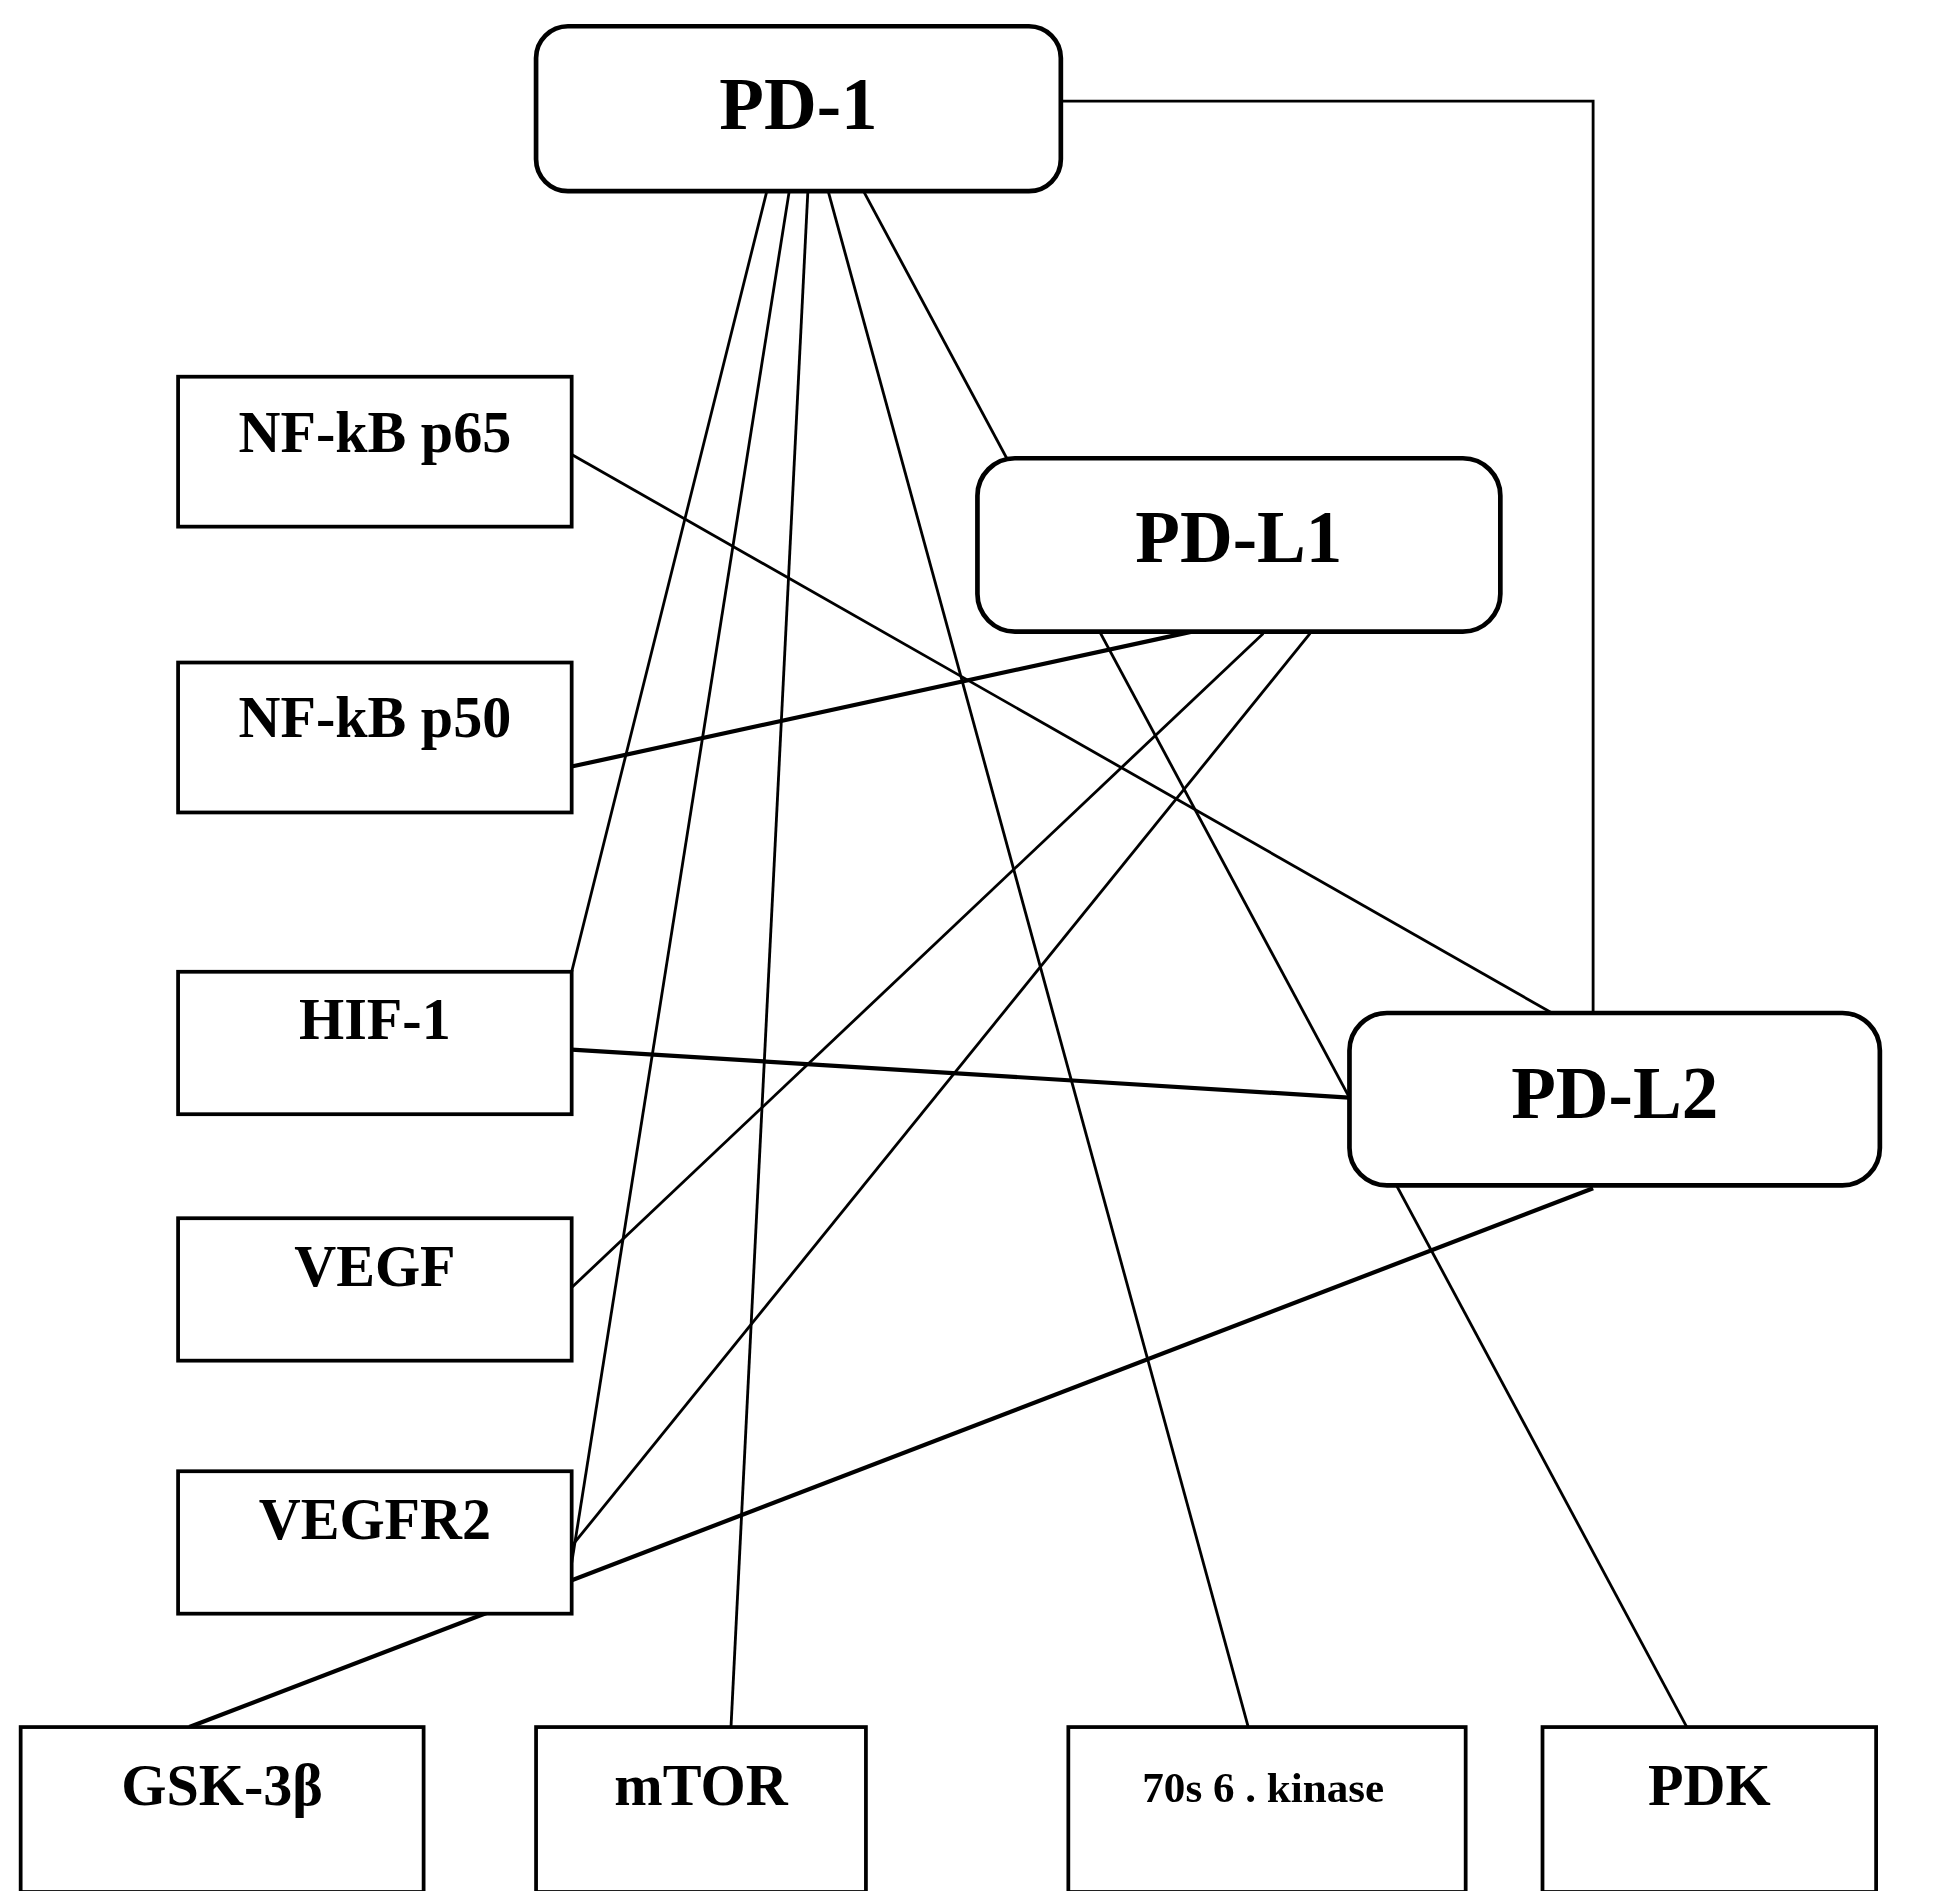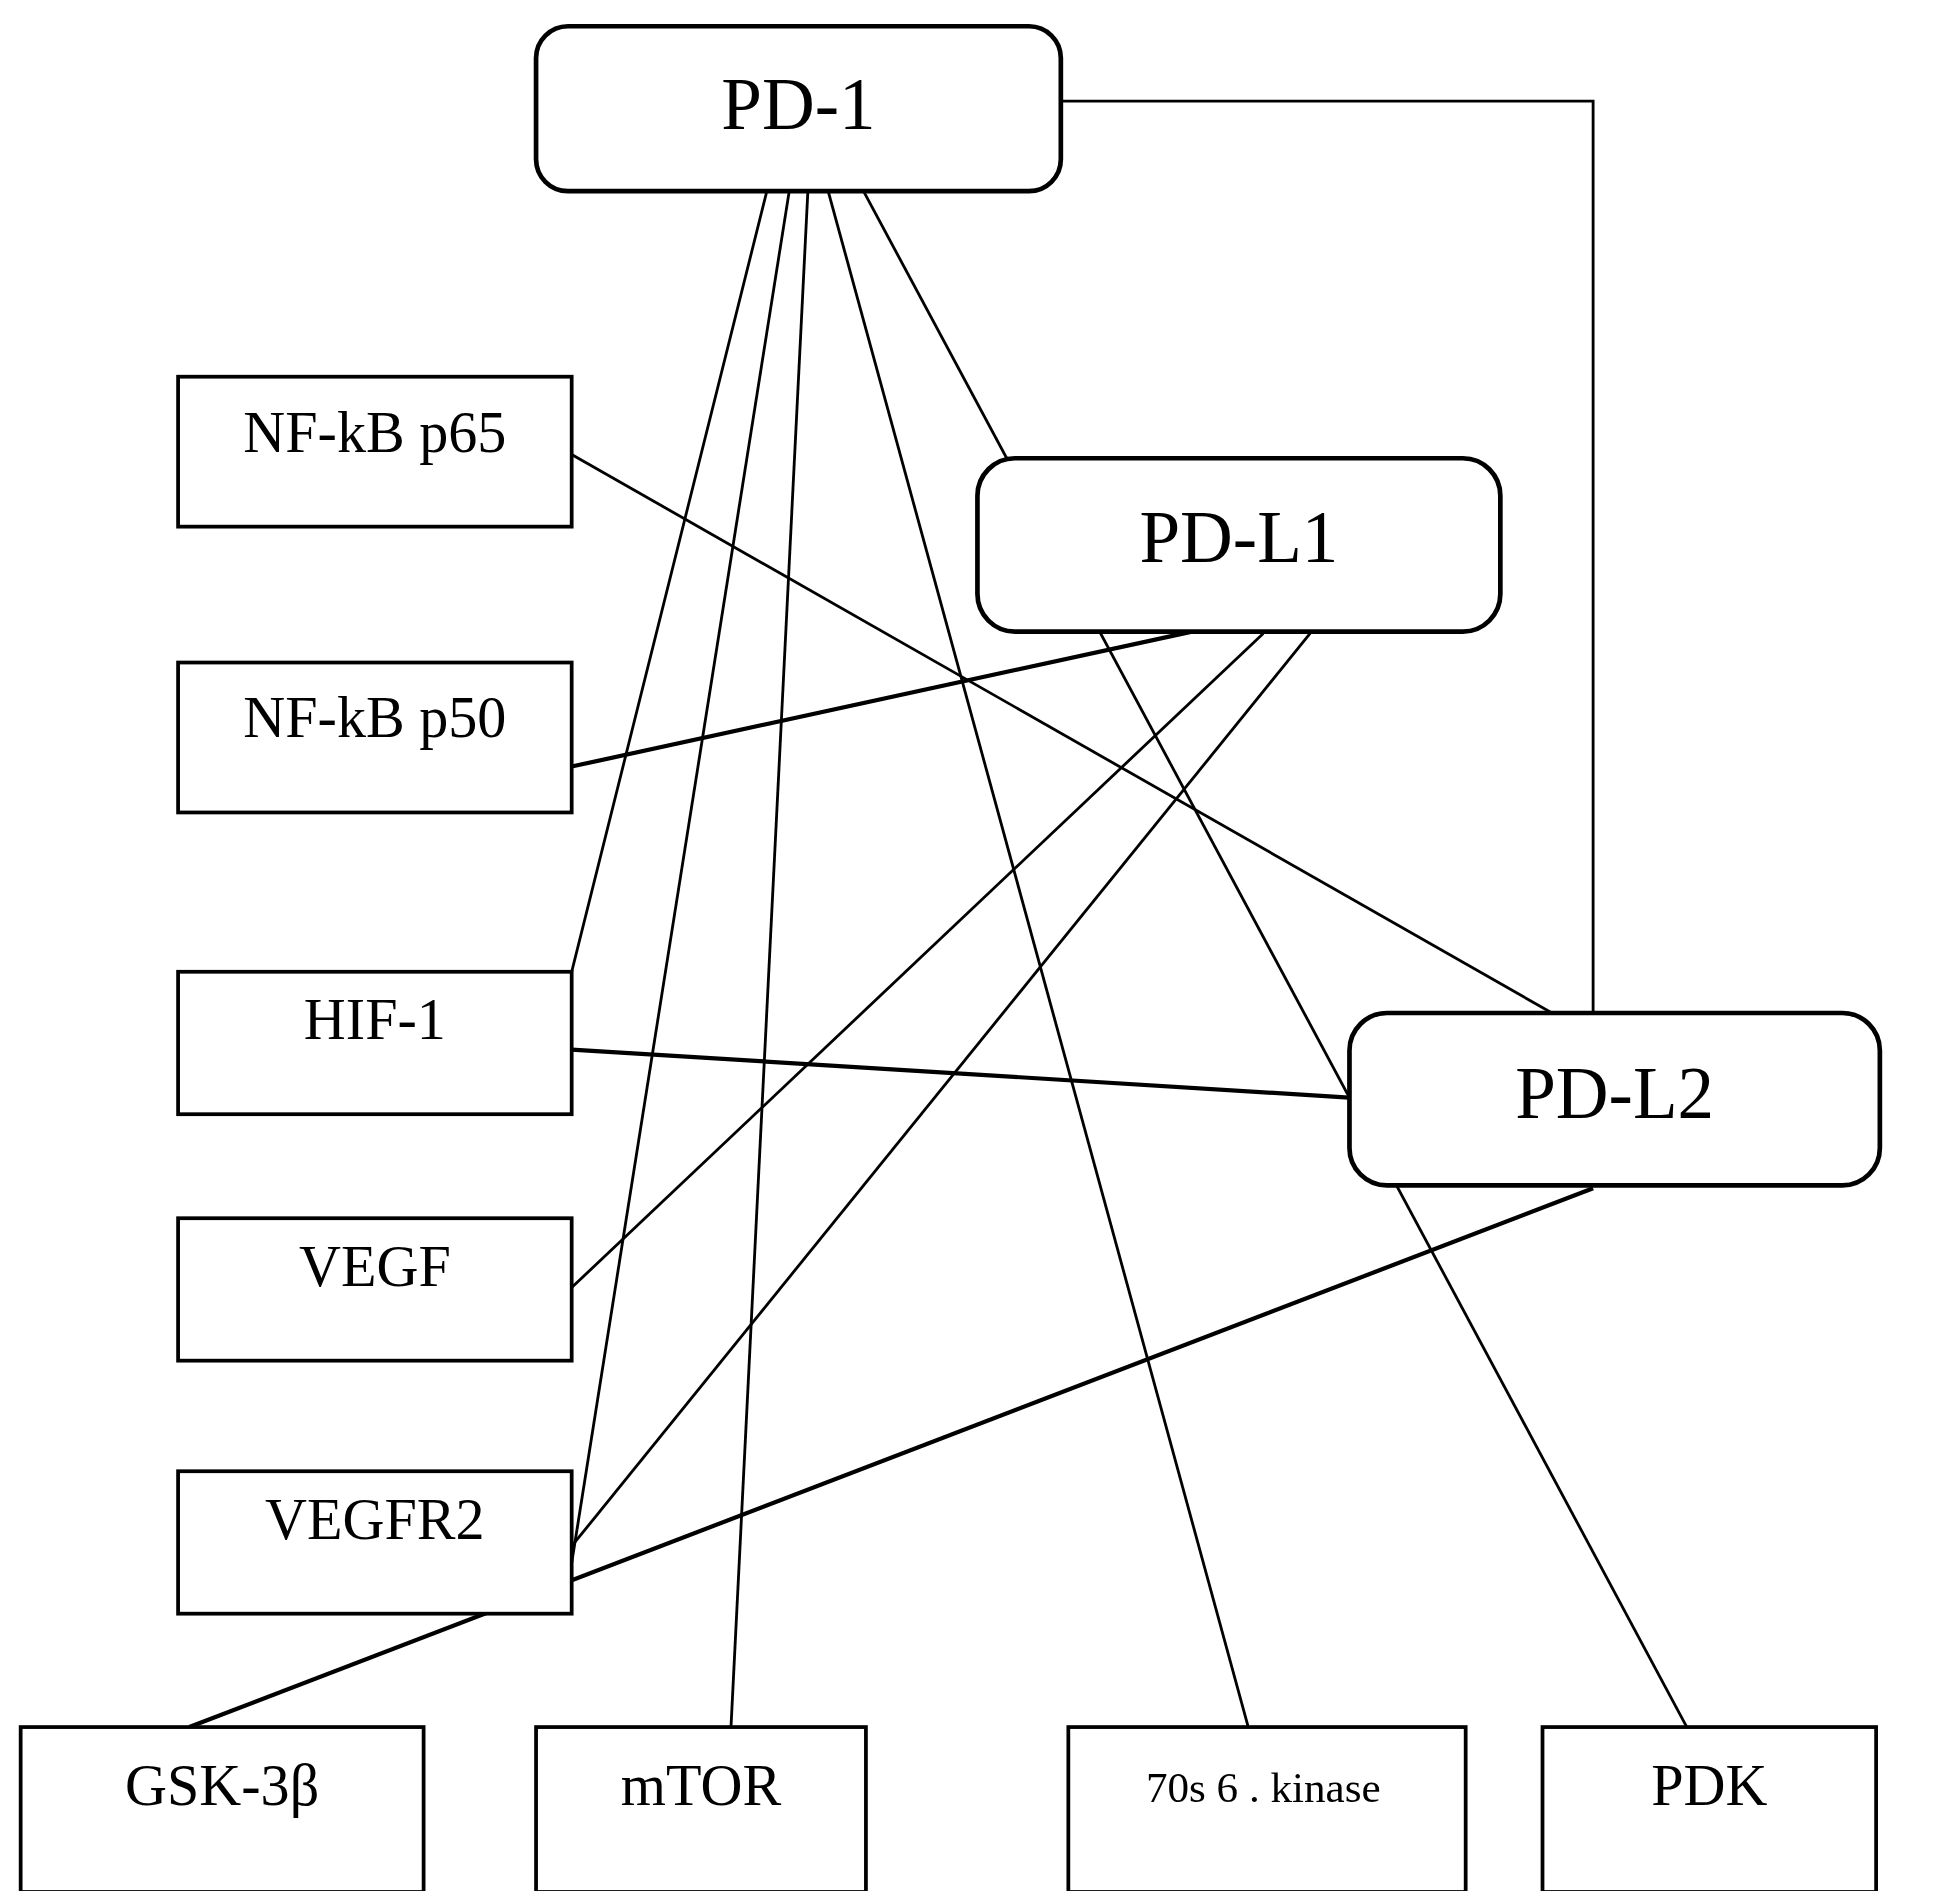--- a/index.html
+++ b/index.html
@@ -3,20 +3,21 @@
 <meta charset="utf-8">
 <style>
   html,body{margin:0;padding:0;background:#ffffff;}
   #stage{
     position:relative;
     width:1953px;
     height:1892px;
     background:#ffffff;
     overflow:hidden;
     font-family:"Liberation Serif", serif;
+    font-weight:bold;
   }
   svg.diagram{
     position:absolute;
     inset:0;
     width:1953px;
     height:1892px;
     display:block;
   }
   .node-rect{
     fill:#ffffff;

